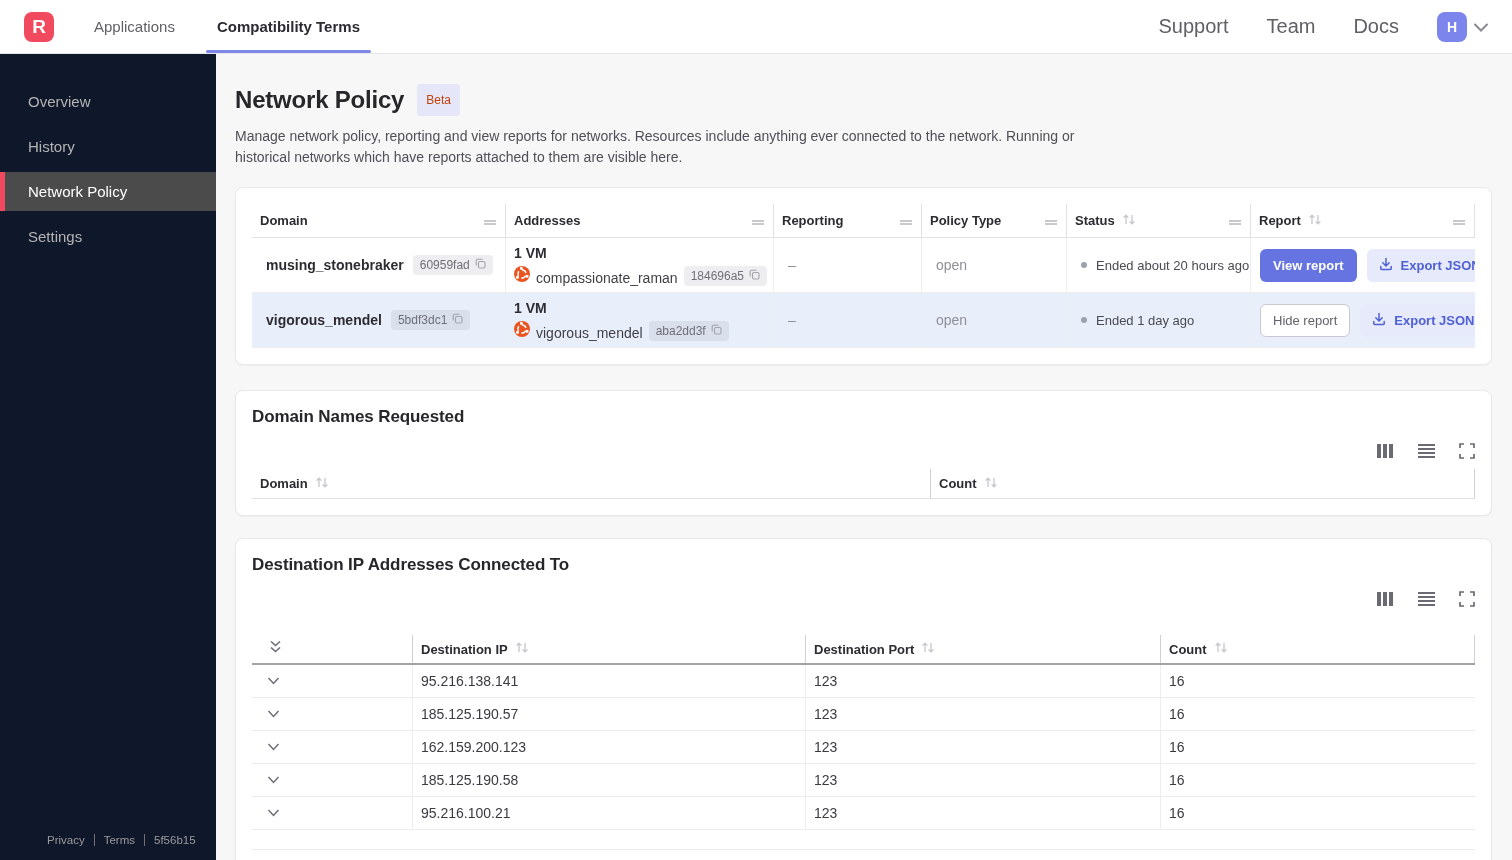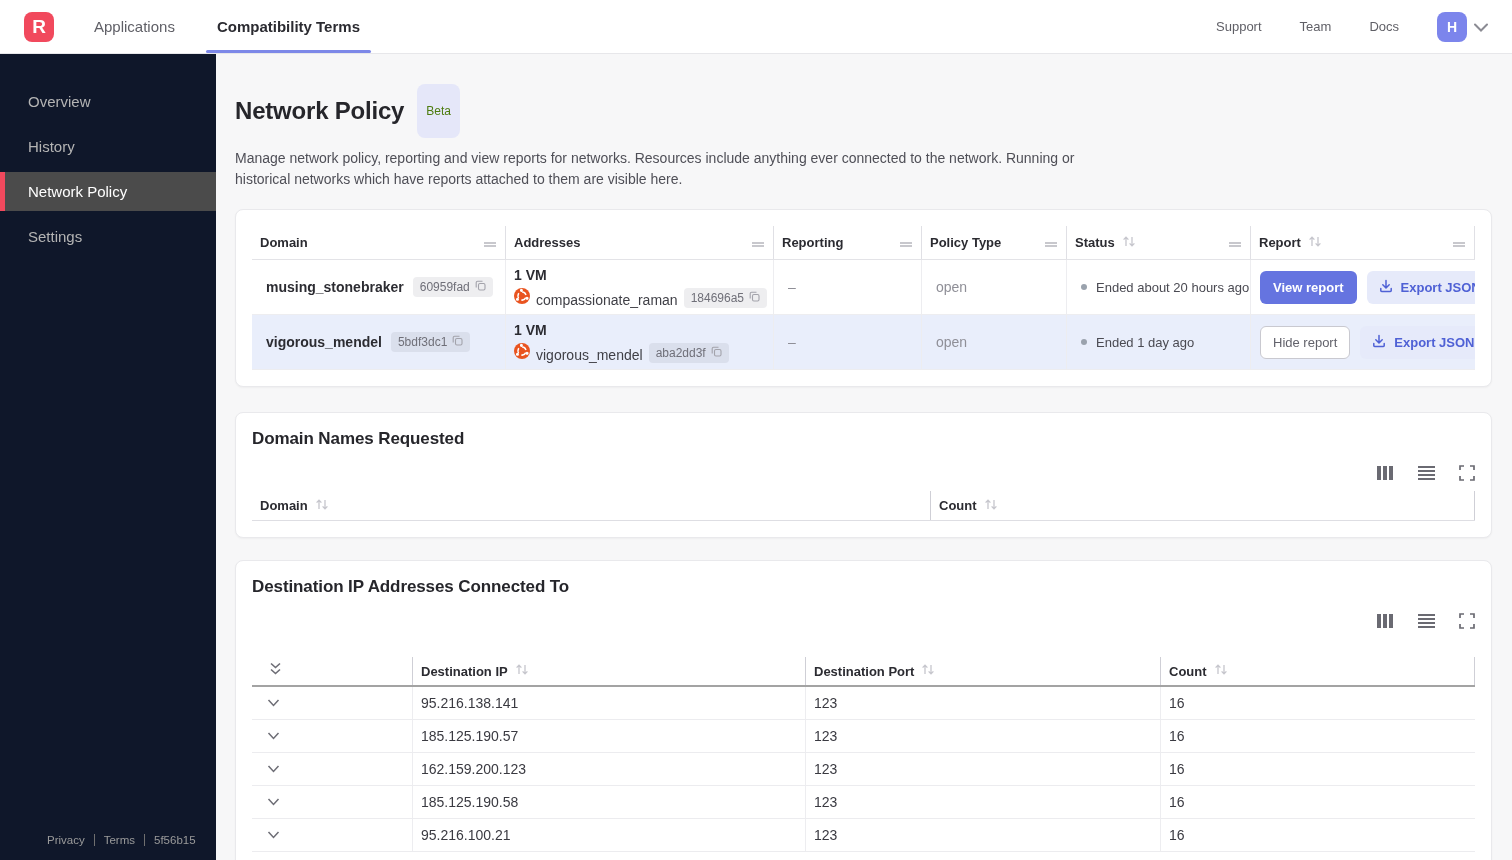--- a/index.html
+++ b/index.html
@@ -6,40 +6,40 @@
   html,body { width:1512px; height:860px; overflow:hidden; }
   body { font-family:"Liberation Sans", sans-serif; background:#f7f7f8; color:#2b2b31; }
 
   
   .topnav { height:54px; background:#fff; border-bottom:1px solid #e7e7ea; display:flex; align-items:stretch; padding:0 24px; position:relative; z-index:5; }
   .logo { width:30px; height:30px; border-radius:8px; background:#f1495d; color:#fff; font-weight:bold; font-size:19px; display:flex; align-items:center; justify-content:center; align-self:center; cursor:pointer; }
   .tab { display:flex; align-items:center; font-size:15px; color:#5f5f66; margin-left:38px; position:relative; cursor:pointer; padding:0 2px; }
   .tab.active { color:#2b2b31; font-weight:bold; }
   .tab.active::after { content:""; position:absolute; left:-9px; right:-9px; bottom:0; height:3px; background:#7d88e8; border-radius:2px; }
   .nav-right { margin-left:auto; display:flex; align-items:center; gap:38px; }
-  .nav-link { font-size:13px; color:#5f5f66; cursor:pointer; }
+  .nav-link { font-size:20px; color:#5f5f66; cursor:pointer; }
   .avatar-group { display:flex; align-items:center; gap:7px; cursor:pointer; }
   .avatar { width:30px; height:30px; border-radius:8px; background:#7c85ec; color:#fff; font-size:14px; font-weight:bold; display:flex; align-items:center; justify-content:center; }
 
   
   .app-body { display:flex; height:806px; }
   .sidebar { width:216px; background:#0f172a; display:flex; flex-direction:column; flex-shrink:0; }
   .side-item { padding:11px 0 11px 28px; font-size:15px; color:#b4b4b4; cursor:pointer; margin-top:6px; }
   .side-item.active { background:#4b4b4b; color:#fff; border-left:5px solid #f1495d; padding-left:23px; }
   .side-footer { margin-top:auto; display:flex; align-items:center; padding:0 0 14px 38px; color:#9a9a9a; font-size:11.5px; gap:0; }
   .side-footer span { padding:0 9px; }
   .side-footer span + span { border-left:1px solid #6f6f6f; }
   .side-footer .link { cursor:pointer; }
 
   .main { flex:1; padding:24px 20px 0 19px; overflow:hidden; }
 
   
   .page-title-row { display:flex; align-items:center; gap:13px; margin-top:6px; }
   h1 { font-size:24px; font-weight:bold; color:#26262b; letter-spacing:-0.2px; }
-  .beta-badge { background:#e5e7f9; color:#4d7c0f; font-size:12px; padding:20px 9px; border-radius:8px; }
+  .beta-badge { background:#e5e7f9; color:#c2410c; font-size:12px; padding:9px 9px; border-radius:3px; }
   .page-desc { margin-top:10px; font-size:14px; color:#4f4f57; line-height:1.5; max-width:880px; }
 
   
   .card { background:#fff; border:1px solid #e9e9ec; border-radius:8px; box-shadow:0 1px 2px rgba(0,0,0,.04); padding:16px; }
   .card-networks { margin-top:19px; }
   .card-domains { margin-top:25px; }
   .card-ips { margin-top:22px; height:400px; }
   .card-title { font-size:17px; font-weight:bold; color:#26262b; letter-spacing:-0.1px; }
   .toolbar { display:flex; justify-content:flex-end; align-items:center; gap:23px; margin-top:16px; margin-bottom:10px; }
   .tool { cursor:pointer; display:flex; align-items:center; }

